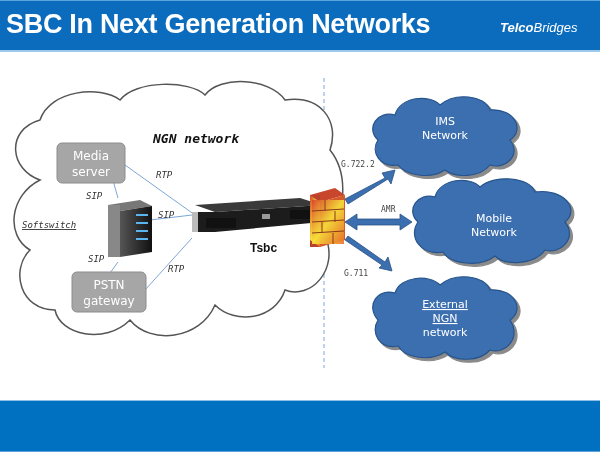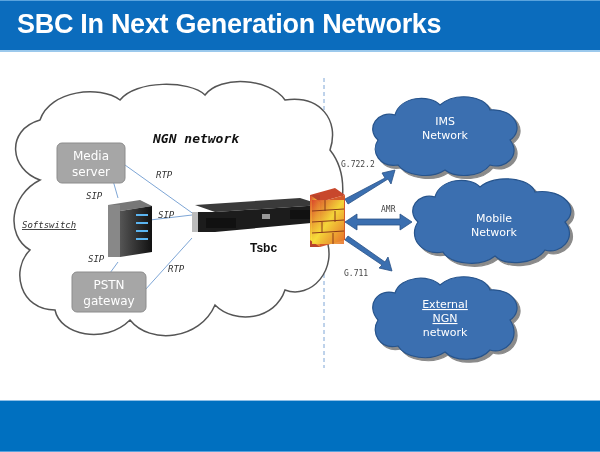--- a/index.html
+++ b/index.html
@@ -1,29 +1,30 @@
 <!DOCTYPE html>
 <html><head>
 <meta charset="utf-8">
 <style>
   html, body { margin:0; padding:0; }
   body { width:600px; height:452px; position:relative; overflow:hidden; background:#ffffff; font-family:"Liberation Sans", sans-serif; }
   .header { position:absolute; left:0; top:0; width:600px; height:52px; background:#0b6cbd; border-top:1px solid #5aa3dd; border-bottom:2px solid #9cc9ec; box-sizing:border-box; }
-  .title { position:absolute; left:6px; top:8px; color:#ffffff; font-weight:bold; font-size:27px; letter-spacing:-0.3px; white-space:nowrap;margin-left:11px; }
+  .title { position:absolute; left:6px; top:8px; color:#ffffff; font-weight:bold; font-size:27px; letter-spacing:-0.3px; white-space:nowrap; }
   .logo { position:absolute; left:500px; top:19px; color:#ffffff; font-style:italic; font-size:13px; white-space:nowrap; }
   .logo b { font-weight:bold; }
   .footer { position:absolute; left:0; top:400px; width:600px; height:52px; background:#0070c0; border-top:1px solid #8fbfe6; border-bottom:1px solid #5aa3dd; box-sizing:border-box; }
   svg { position:absolute; left:0; top:0; }
   .lbl { font-family:"DejaVu Sans Mono", monospace; font-style:italic; fill:#333; }
 </style>
 </head>
 <body>
 
 <div class="header">
   <div class="title">SBC In Next Generation Networks</div>
+  <div class="logo"><b>Telco</b><span>Bridges</span></div>
 </div>
 
 <svg width="600" height="452" viewBox="0 0 600 452">
   <defs>
     <linearGradient id="fw" x1="0" y1="0" x2="1" y2="1">
       <stop offset="0" stop-color="#d9432a"></stop>
       <stop offset="0.5" stop-color="#f7e23a"></stop>
       <stop offset="1" stop-color="#e8702a"></stop>
     </linearGradient>
     <linearGradient id="srv" x1="0" y1="0" x2="1" y2="0">

